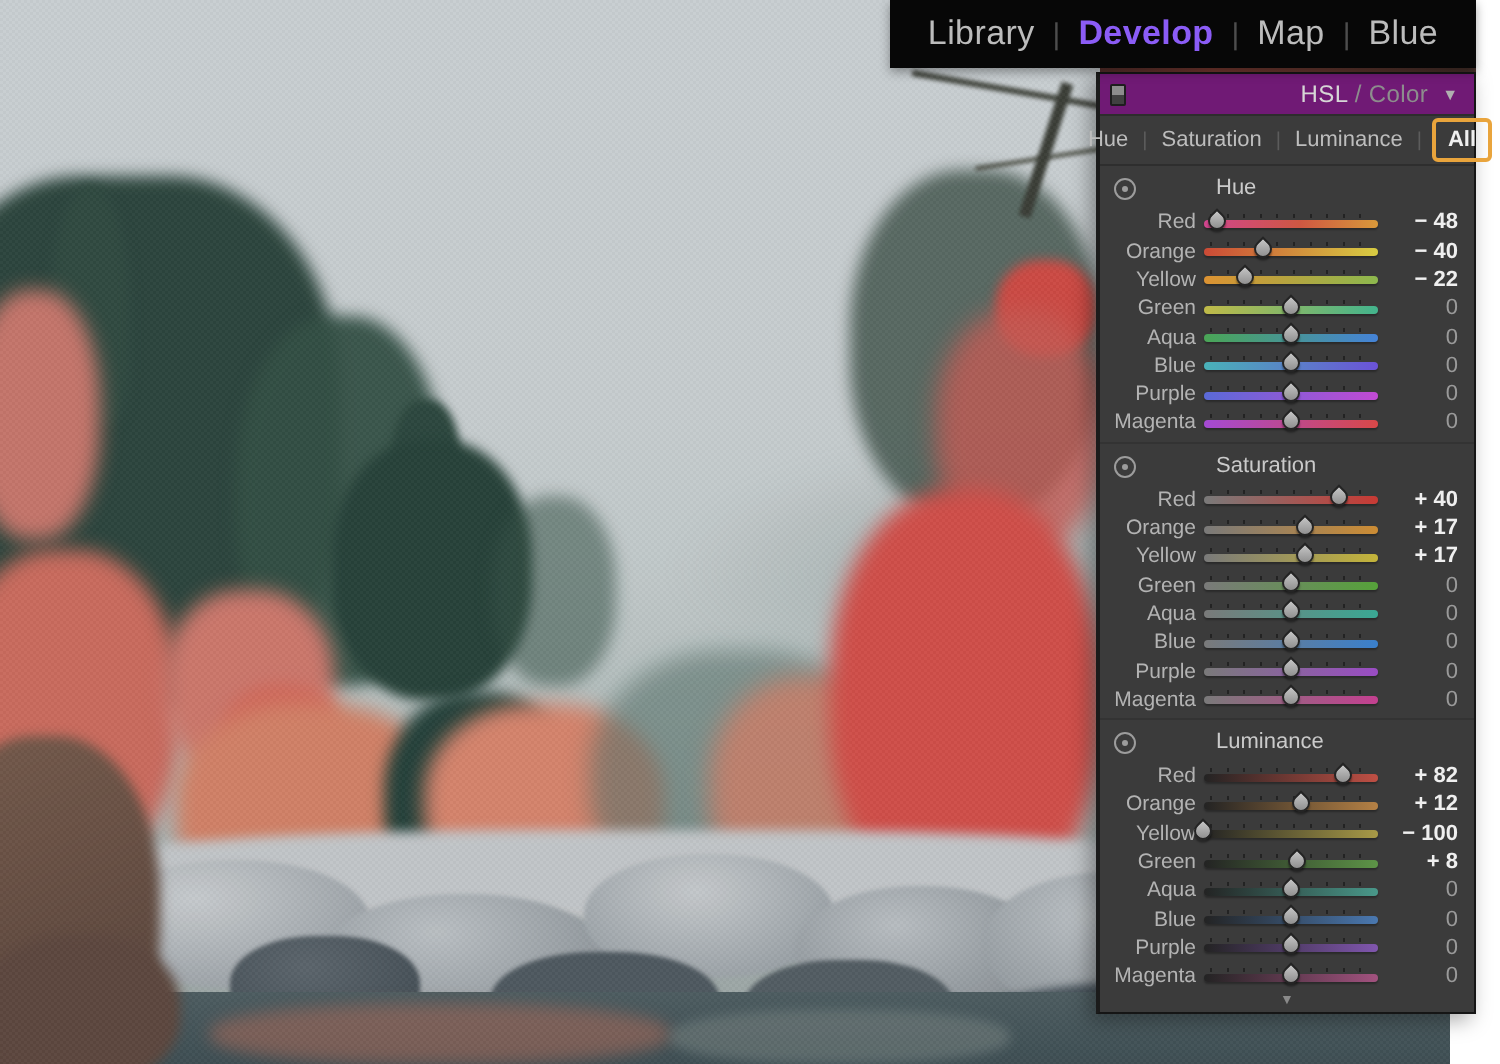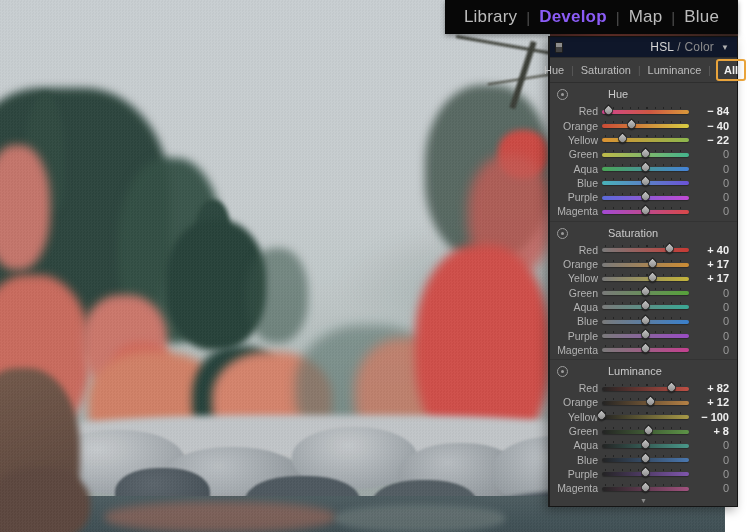--- a/index.html
+++ b/index.html
@@ -23,21 +23,21 @@
              box-shadow:0 2px 5px rgba(0,0,0,.35); }
   .menu-item { font-size:17px; color:#bcbcbc; padding:0 9px; letter-spacing:.2px; cursor:default; }
   .menu-item.active { color:#8b5cf6; font-weight:700; }
   .menu-sep { color:#4d4d4d; font-size:15px; }
 
   
   .panel { position:absolute; left:548px; top:36px; width:190px; height:471px; z-index:4;
            background:#3b3b3b; border:1px solid #151515; border-left:2px solid #1b1b1b;
            box-shadow:-3px 3px 10px rgba(0,0,0,.35); display:flex; flex-direction:column; }
   .panel-header { height:22px; display:flex; align-items:center; padding:0 8px 0 5px;
-                  background:#0f172a; border-bottom:1px solid #2d2d2d; }
+                  background:#701a75; border-bottom:1px solid #2d2d2d; }
   .switch { width:8px; height:11px; border:1px solid #1e1e1e; border-radius:1px;
             background:linear-gradient(180deg,#8d8d8d 0 50%,#414141 50% 100%); }
   .ptitle { margin-left:auto; font-size:12px; letter-spacing:.2px; }
   .t-hsl { color:#d6d6d6; }
   .t-dim { color:#8d8d8d; }
   .tri { color:#b0b0b0; font-size:8px; margin-left:7px; }
 
   .tabs { height:26px; display:flex; align-items:center; justify-content:center;
           font-size:11px; color:#bdbdbd; border-bottom:1px solid #2e2e2e; background:#3b3b3b; }
   .tab { padding:2px 3px; cursor:default; }
@@ -179,21 +179,21 @@
         <div class="section">
           <div class="section-head">
             <span class="ta-icon"></span>
             <span class="section-title">Hue</span>
           </div>
           <div class="srow">
             <span class="slabel">Red</span>
             <div class="strack t-hue-red">
               <div class="thumb" style="left: calc(8% - 5px);"></div>
             </div>
-            <span class="sval">− 84</span>
+            <span class="sval">− 48</span>
           </div>
           <div class="srow">
             <span class="slabel">Orange</span>
             <div class="strack t-hue-orange">
               <div class="thumb" style="left: calc(35% - 5px);"></div>
             </div>
             <span class="sval">− 40</span>
           </div>
           <div class="srow">
             <span class="slabel">Yellow</span>

